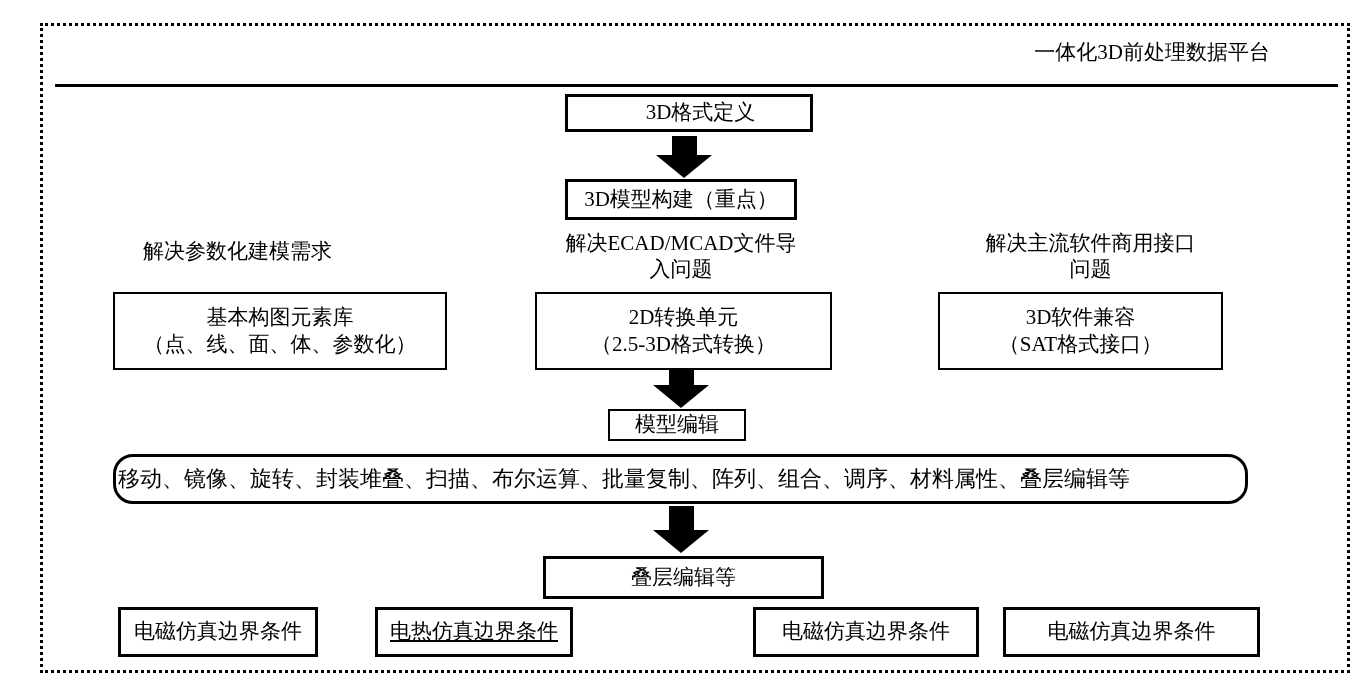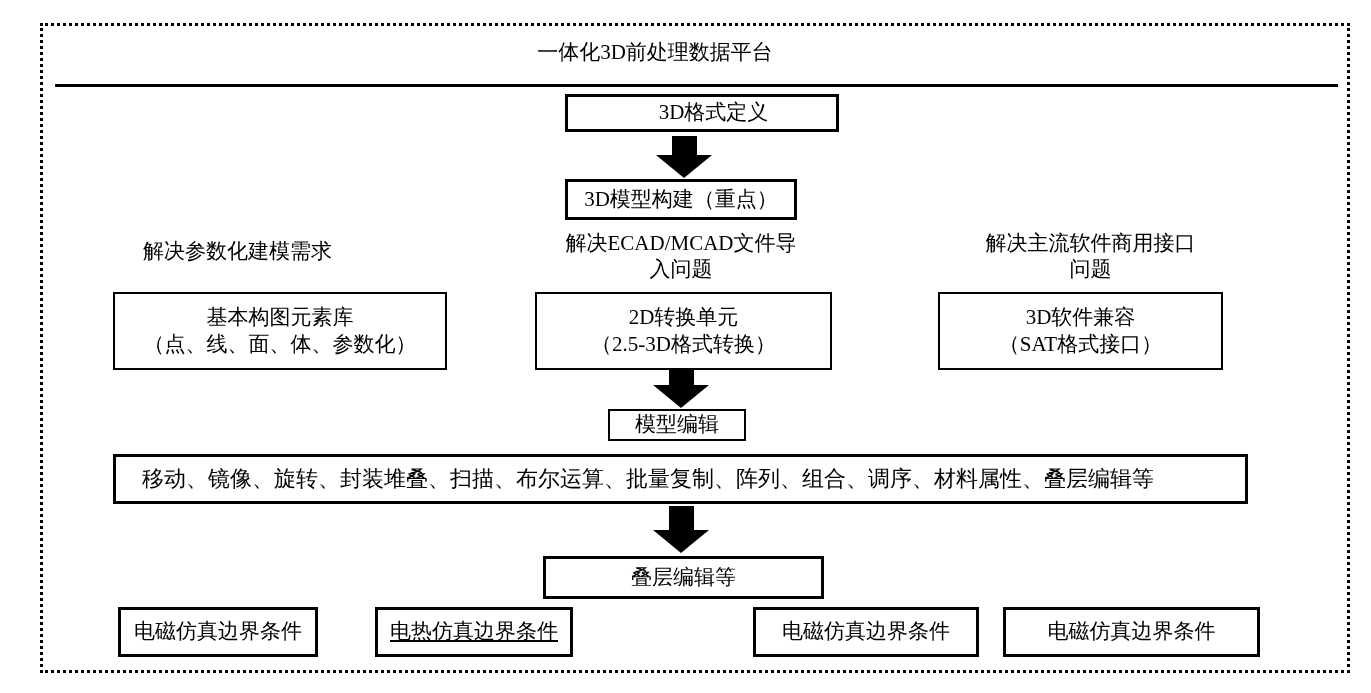--- a/index.html
+++ b/index.html
@@ -16,21 +16,21 @@
 
   .outer-border {
     position: absolute;
     left: 40px; top: 23px;
     width: 1310px; height: 650px;
     border: 3px dotted #000000;
   }
   .title {
     position: absolute;
     left: 40px; top: 40px; width: 1230px;
-    text-align: center;
+    text-align: right;
     font-size: 21px;
     line-height: 25px;
     white-space: nowrap;
   }
   .title-rule {
     position: absolute;
     left: 55px; top: 84px;
     width: 1283px; height: 0;
     border-top: 3px solid #000000;
   }
@@ -41,21 +41,21 @@
     border: 3px solid #000000;
     display: flex;
     flex-direction: column;
     align-items: center;
     justify-content: center;
     text-align: center;
     font-size: 21px;
     line-height: 1.3;
     white-space: nowrap;
   }
-  .box-step1 { left: 565px; top: 94px;  width: 274px; height: 38px; padding-left: 23px; }
+  .box-step1 { left: 565px; top: 94px;  width: 248px; height: 38px; padding-left: 23px; }
   .box-step2 { left: 565px; top: 179px; width: 232px; height: 41px; }
 
   .col-label {
     position: absolute;
     font-size: 21px;
     line-height: 26px;
     text-align: center;
     white-space: nowrap;
     font-family: Liberation Serif, serif;
   }
@@ -69,22 +69,23 @@
   .box-col-right  { left: 938px; top: 292px; width: 285px; height: 78px; }
 
   .box-model-edit {
     left: 608px; top: 409px; width: 138px; height: 32px;
     border-width: 2px; z-index: 2;
   }
   .box-wide {
     left: 113px; top: 454px; width: 1135px; height: 50px;
     flex-direction: row;
     justify-content: flex-start;
-    padding-left: 26px;
+    padding-left: 2px;
     font-size: 22px;
+    border-radius: 20px;
   }
   .box-sim { left: 543px; top: 556px; width: 281px; height: 43px; }
 
   .box-bottom { top: 607px; height: 50px; }
   .box-b1 { left: 118px;  width: 200px; }
   .box-b2 { left: 375px;  width: 198px; text-decoration: underline; }
   .box-b3 { left: 753px;  width: 226px; }
   .box-b4 { left: 1003px; width: 257px; }
 
   .arrow {

